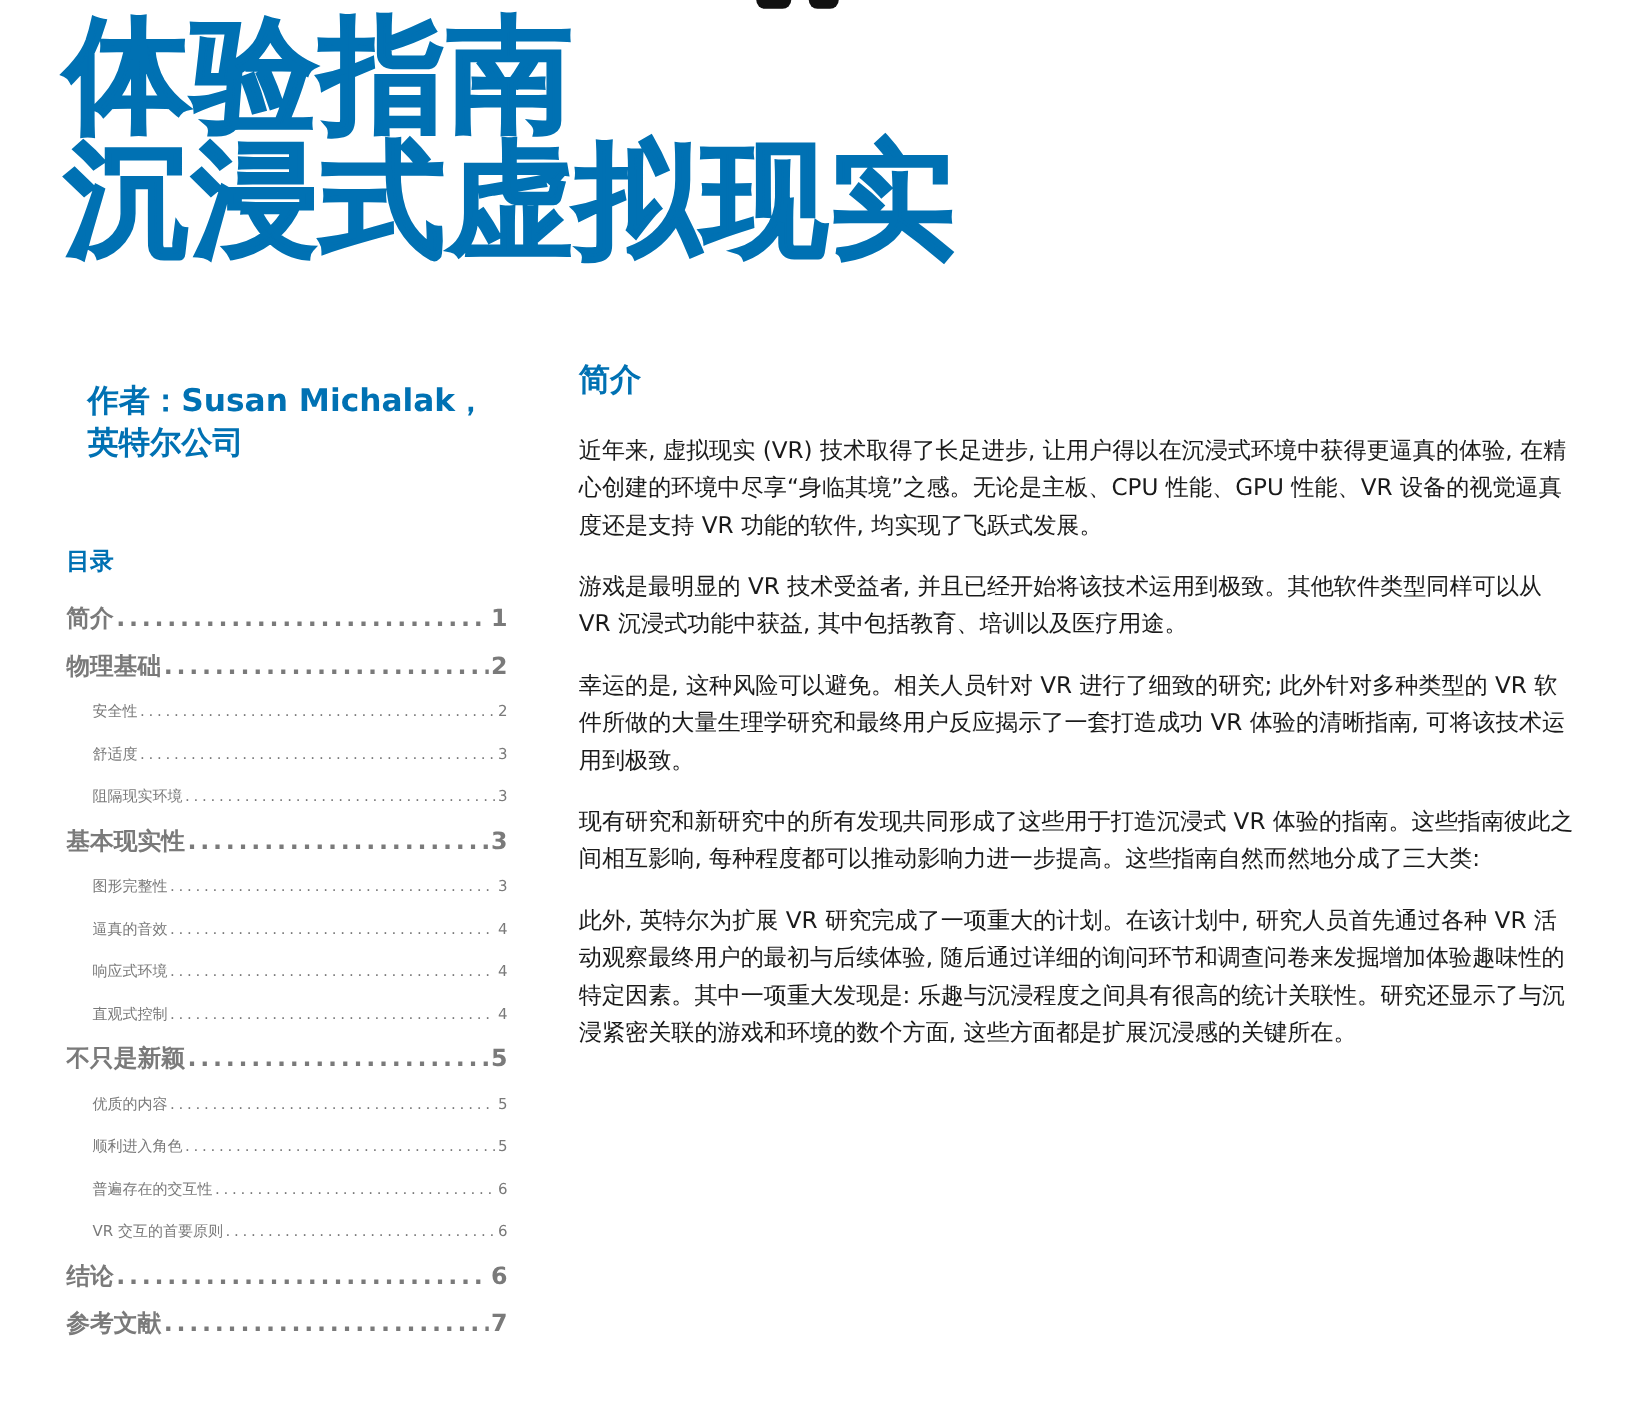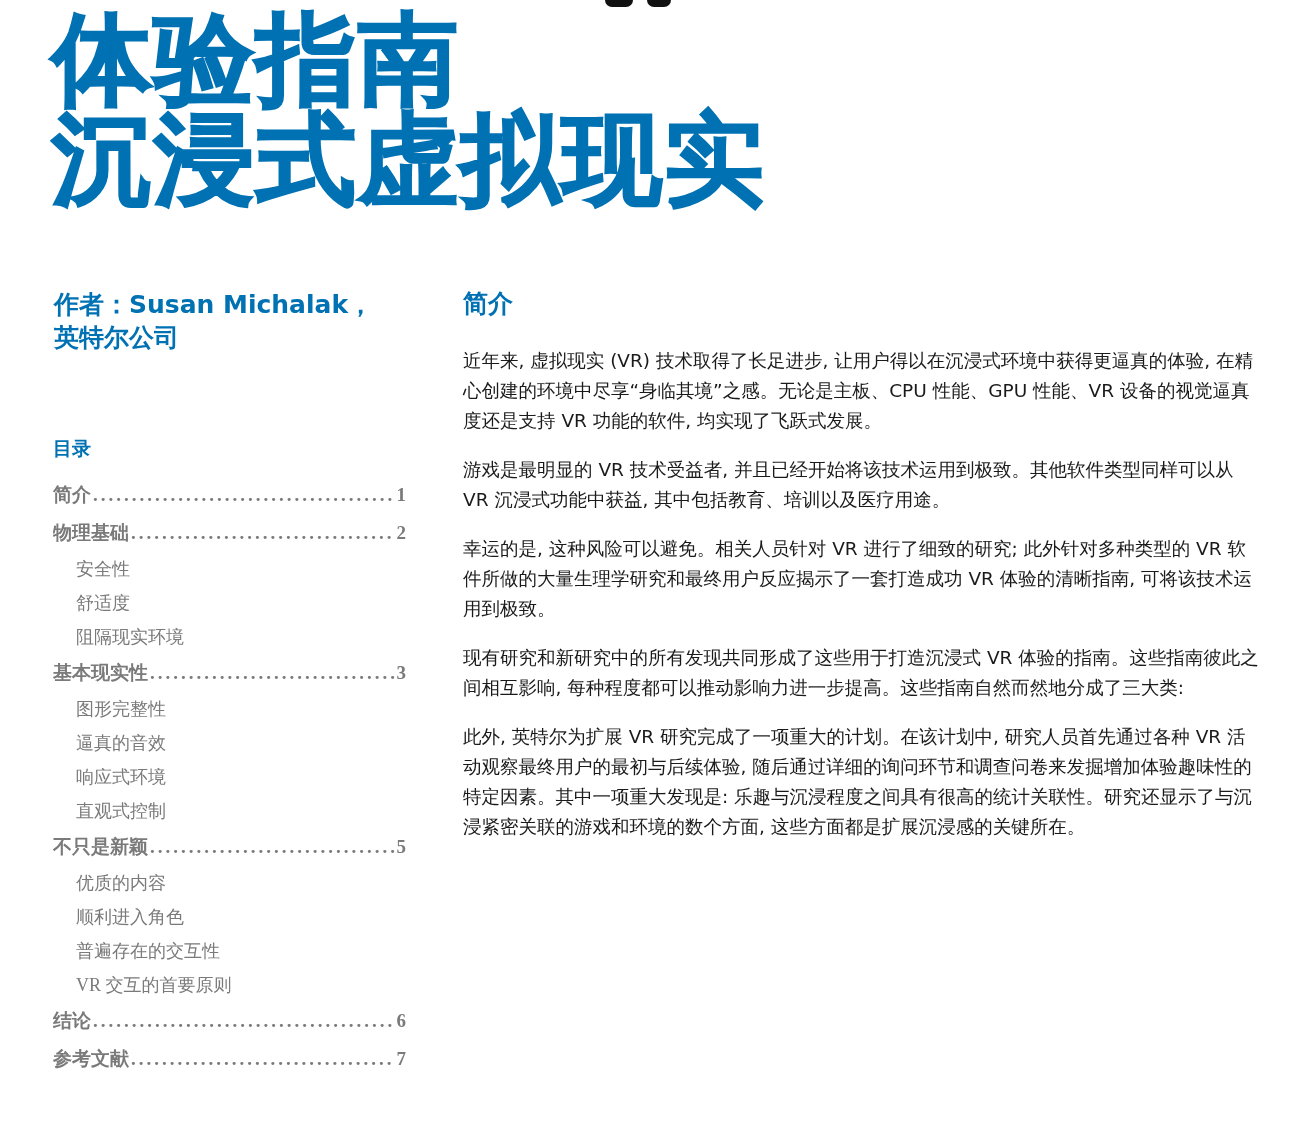--- a/index.html
+++ b/index.html
@@ -11,28 +11,28 @@
   .top-shape { position: absolute; left: 605px; top: 0; width: 70px; height: 8px; }
   .top-shape span { position: absolute; top: 0; background: #111; border-radius: 0 0 10px 10px; }
   .title {
     position: absolute; left: 52px; top: 10px; margin: 0;
     color: #0071b3; font-weight: 900; font-size: 100px; line-height: 100px;
     letter-spacing: 2px;
     -webkit-text-stroke: 2px #0071b3;
   }
   .title div { white-space: nowrap; }
   .author {
-    position: absolute; left: 54px; top: 288px; margin: 0;
+    position: absolute; left: 54px; top: 288px; margin: 16px;
     color: #0071b3; font-weight: bold; font-size: 25px; line-height: 33px;
   }
-  .toc { position: absolute; left: 53px; top: 436px; width: 353px; font-family: Liberation Serif, serif; }
+  .toc { position: absolute; left: 53px; top: 436px; width: 353px; }
   .toc-heading { color: #0071b3; font-weight: bold; font-size: 19px; margin: 0 0 14px 0; line-height: 26px; }
   .toc-item { display: flex; align-items: baseline; color: #7a7a7a; white-space: nowrap; overflow: hidden; }
   .toc-item.lvl1 { font-weight: bold; font-size: 19px; height: 38px; line-height: 38px; }
-  .toc-item.lvl2 { font-size: 18px; height: 34px; line-height: 34px; padding-left: 21px; flex-direction: column; }
+  .toc-item.lvl2 { font-size: 12px; height: 34px; line-height: 34px; padding-left: 21px; }
   .toc-item .label { flex: 0 0 auto; }
   .toc-item .dots { flex: 1 1 auto; overflow: hidden; letter-spacing: 3px; margin: 0 2px; }
   .toc-item .dots::before { content: "................................................................................"; }
   .toc-item .page { flex: 0 0 auto; }
   .main { position: absolute; left: 463px; top: 288px; width: 800px; }
   .main h2 { margin: 0 0 26px 0; color: #0071b3; font-size: 25px; font-weight: bold; line-height: 32px; }
   .main p { margin: 0 0 19px 0; font-size: 18.5px; line-height: 30px; color: #1a1a1a; }
 </style>
 </head>
 <body>

